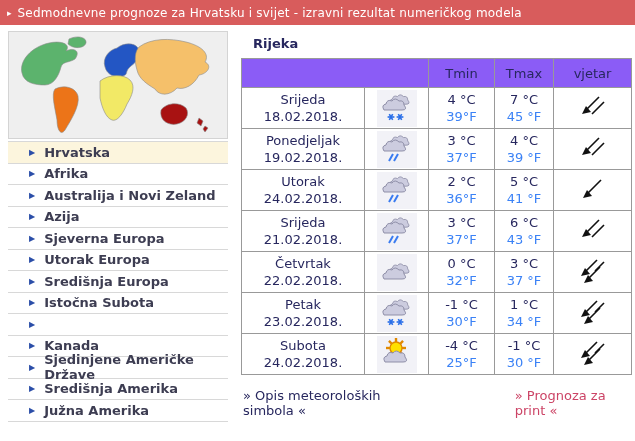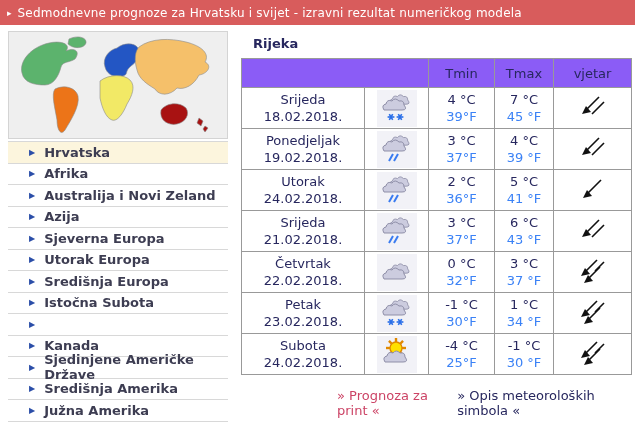--- a/index.html
+++ b/index.html
@@ -356,15 +356,15 @@
                 <polygon points="5,26 14,24 9,18" fill="#111"></polygon>
                 <line x1="25" y1="5" x2="16" y2="14" stroke="#111" stroke-width="1.6"></line>
               </svg></span>
      </td>
         </tr>
       </tbody>
   </table>
 </div>
 
 <div class="footer-links">
+  <a class="flink blue">» Opis meteoroloških simbola «</a>
   <a class="flink red">» Prognoza za print «</a>
-  <a class="flink blue">» Opis meteoroloških simbola «</a>
 </div>
 
 </body></html>

